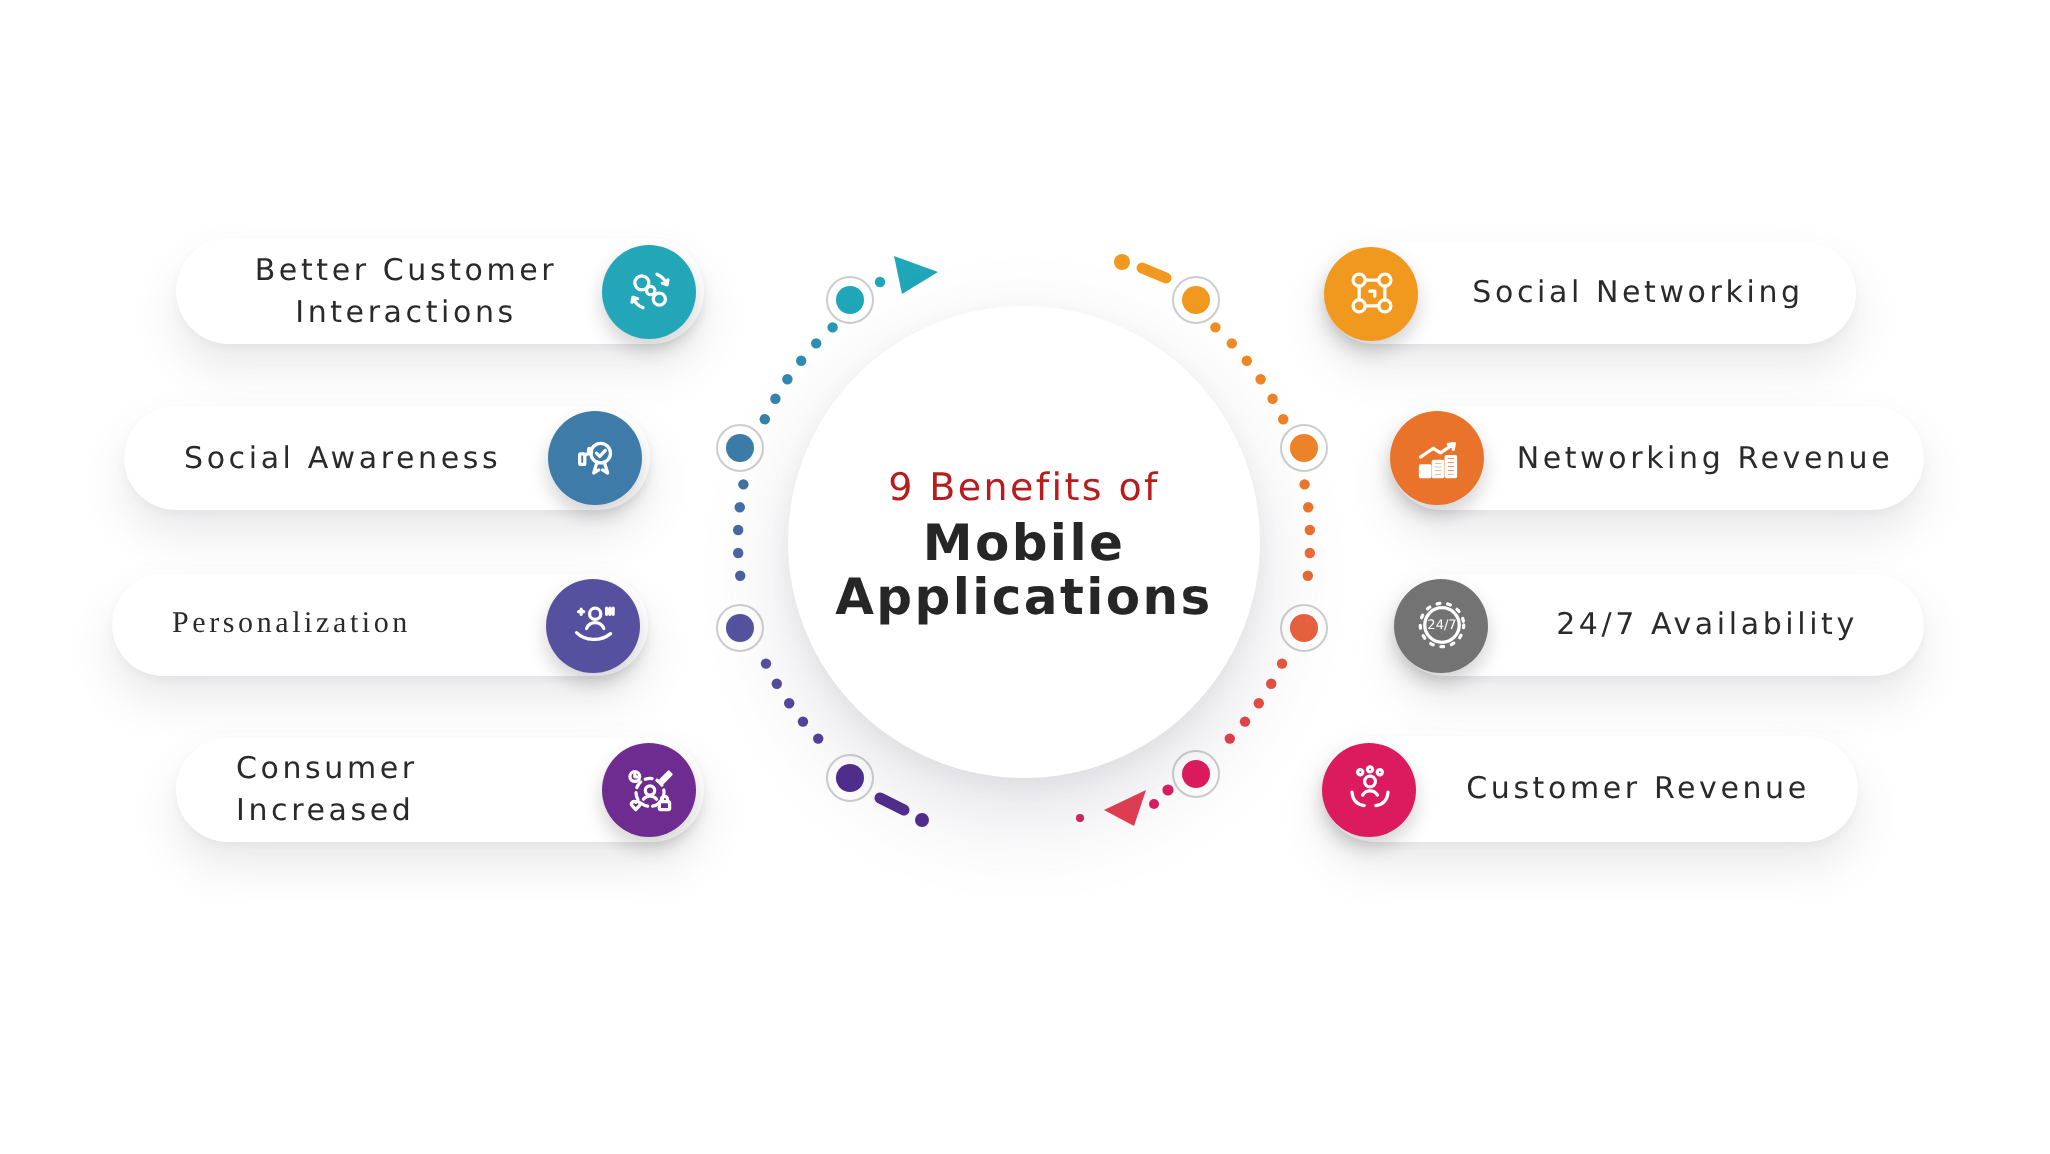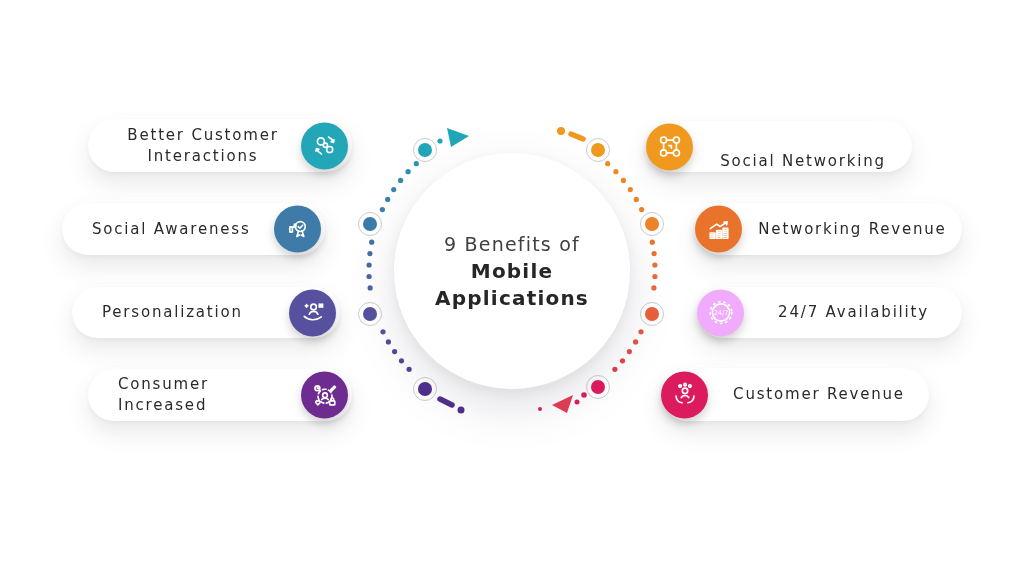--- a/index.html
+++ b/index.html
@@ -4,39 +4,39 @@
 <style>
   html,body{margin:0;padding:0;background:#fff;}
   #canvas{position:relative;width:1025px;height:577px;background:#ffffff;overflow:hidden;
           font-family:"DejaVu Sans","Liberation Sans",sans-serif;}
   
   #ring{position:absolute;left:0;top:0;z-index:1;}
   
   .center-circle{position:absolute;left:394px;top:153px;width:236px;height:236px;border-radius:50%;
       background:#ffffff;box-shadow:0 18px 45px rgba(110,110,135,.20),0 4px 12px rgba(0,0,0,.05);
       display:flex;flex-direction:column;align-items:center;justify-content:center;z-index:2;text-align:center;}
-  .title-line1{font-size:19px;letter-spacing:1.2px;color:#404040;font-weight:500;line-height:27px;}
-  .title-line2,.title-line3{font-size:20px;letter-spacing:1.2px;color:#262626;font-weight:700;line-height:27px;}
+  .title-line1{font-size:19px;letter-spacing:1.2px;color:#b91c1c;font-weight:500;line-height:27px;}
+  .title-line2,.title-line3{font-size:25px;letter-spacing:1.2px;color:#262626;font-weight:700;line-height:27px;}
   
   .pill{position:absolute;background:#ffffff;border-radius:28px;z-index:3;display:flex;align-items:center;
       box-shadow:0 12px 22px rgba(90,90,110,.13),0 2px 5px rgba(0,0,0,.04);}
   .pill .label{font-size:15px;letter-spacing:1.8px;color:#2a2a2a;font-weight:500;line-height:21px;}
   .pill-left{justify-content:flex-start;padding-left:30px;padding-right:58px;box-sizing:border-box;}
   .pill-left .icon{position:absolute;right:4px;top:50%;transform:translateY(-50%);}
   .pill-right,.pill-bottom{justify-content:center;padding-left:48px;box-sizing:border-box;}
   .pill-right .icon,.pill-bottom .icon{position:absolute;left:0px;top:50%;transform:translateY(-50%);}
   .icon{width:47px;height:47px;border-radius:50%;display:flex;align-items:center;justify-content:center;
       box-shadow:0 5px 10px rgba(0,0,0,.18);}
   .icon svg{stroke:#fff;stroke-width:1.4;fill:none;stroke-linecap:round;stroke-linejoin:round;}
   
   .p1{left:88px; top:119px; width:264px;height:53px;text-align:center;}
   .p2{left:62px; top:203px; width:263px;height:52px;}
-  .p3{left:72px; top:287px; width:268px;height:51px;}
+  .p3{left:56px; top:287px; width:268px;height:51px;font-family:Liberation Serif, serif;}
   .p4{left:88px; top:369px; width:264px;height:52px;}
-  .p5{left:646px;top:121px; width:266px;height:51px;align-items:flex-end;}
+  .p5{left:662px;top:121px; width:266px;height:51px;}
   .p6{left:695px;top:203px; width:267px;height:52px;}
   .p7{left:697px;top:287px; width:265px;height:51px;}
   .p8{left:661px;top:368px; width:268px;height:53px;}
   .p9{left:379px;top:436px; width:268px;height:56px;}
 </style>
 </head>
 <body>
 
 <div id="canvas">
 
@@ -207,21 +207,21 @@
         <path d="M4.5 15 h4 v4.5 h-4 z M4.5 16.5 h4 M4.5 18 h4"></path>
         <path d="M10 13 h4 v6.5 h-4 z M10 14.6 h4 M10 16.2 h4 M10 17.8 h4"></path>
         <path d="M15.5 11 h4 v8.5 h-4 z M15.5 12.7 h4 M15.5 14.4 h4 M15.5 16.1 h4 M15.5 17.8 h4"></path>
         <path d="M4.5 11.2 L10 7.4 l3 2 L19 5.4 m0 0 l-2.6 0.3 m2.6-0.3 l-0.5 2.5"></path>
       </svg>
     </span>
     <span class="label">Networking Revenue</span>
   </div>
 
   <div class="pill pill-right p7">
-    <span class="icon" style="background: #f0abfc;">
+    <span class="icon" style="background: #737373;">
       <svg width="28" height="28" viewBox="0 0 24 24">
         <circle cx="12" cy="12" r="7.4"></circle>
         <circle cx="12" cy="12" r="9.3" stroke-dasharray="1.2 3.4"></circle>
         <text x="12" y="13.9" font-size="5.6" fill="#fff" stroke="none" text-anchor="middle" font-family="DejaVu Sans, sans-serif">24/7</text>
       </svg>
     </span>
     <span class="label">24/7 Availability</span>
   </div>
 
   <div class="pill pill-right p8">

